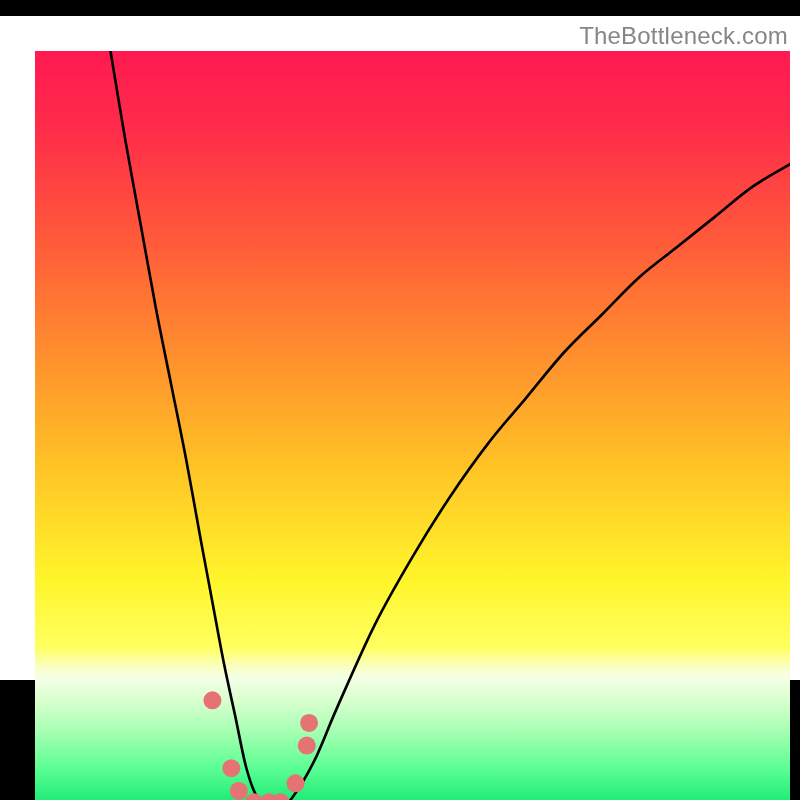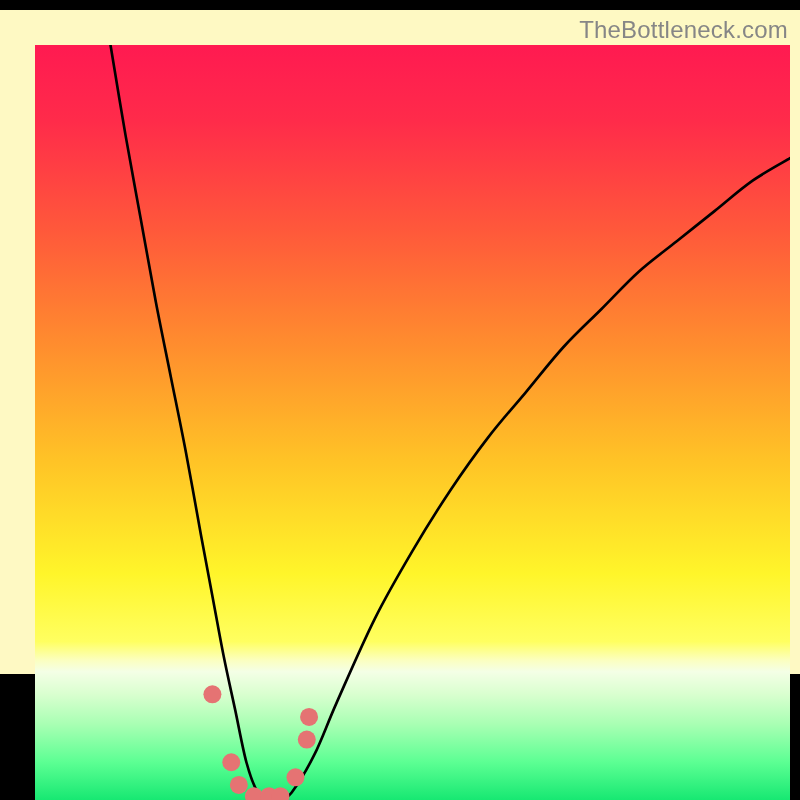--- a/index.html
+++ b/index.html
@@ -6,24 +6,24 @@
     margin: 0;
     padding: 0;
     width: 800px;
     height: 800px;
     background: #000;
     overflow: hidden;
   }
   .frame {
     position: absolute;
     left: 0;
-    top: 10px;
+    top: 16px;
     width: 800px;
     height: 664px;
-    background: #fef9c3;
+    background: #ffffff;
   }
   .plot-area {
     position: absolute;
     left: 35px;
     top: 35px;
     width: 755px;
     height: 755px;
     overflow: hidden;
   }
   .grad {

